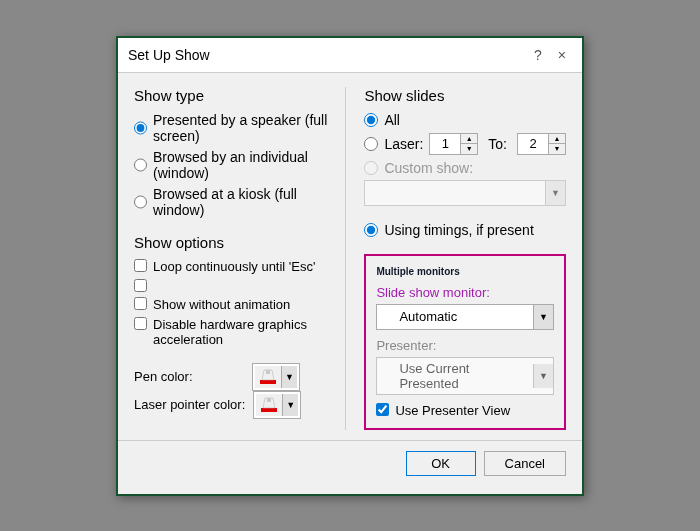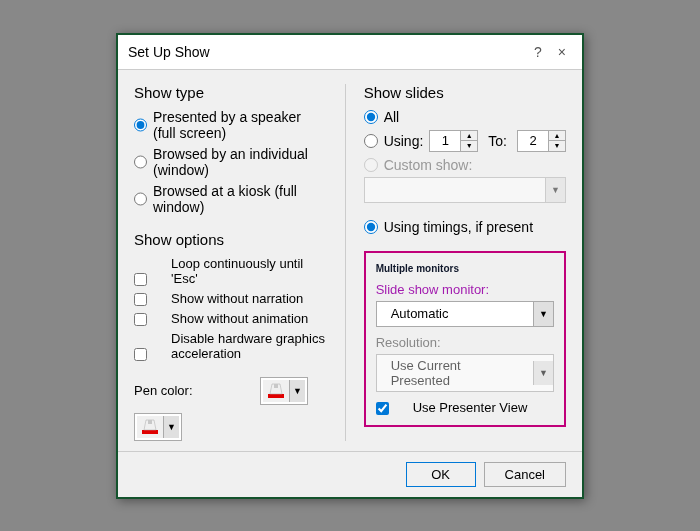--- a/index.html
+++ b/index.html
@@ -79,35 +79,35 @@
     .radio-input {
       width: 14px;
       height: 14px;
       accent-color: #0078d7;
       cursor: pointer;
     }
     .radio-label { font-size: 14px; color: #000; }
 
     
     .checkbox-group { display: flex; flex-direction: column; gap: 5px; }
-    .checkbox-item { display: flex; align-items: flex-end; gap: 24px; cursor: pointer; }
+    .checkbox-item { display: flex; align-items: flex-start; gap: 6px; cursor: pointer; }
     .checkbox-input {
       width: 13px;
       height: 13px;
       accent-color: #0078d7;
       cursor: pointer;
     }
     .checkbox-label { font-size: 13px; color: #000; }
 
     
     .color-row {
       display: flex;
       align-items: center;
-      gap: 16px;
-      margin-top: 8px;
+      gap: 8px;
+      margin-top: 0;
     }
     .color-label { font-size: 13px; color: #000; min-width: 110px; }
     .color-btn {
       display: flex;
       align-items: center;
       border: 1px solid #aaa;
       background: #fff;
       cursor: pointer;
       padding: 2px;
       gap: 0;
@@ -166,21 +166,21 @@
     }
     .spinbox-arrow:first-child { border-bottom: 1px solid #aaa; }
     .dropdown {
       display: flex;
       align-items: center;
       border: 1px solid #aaa;
       background: #fff;
       cursor: pointer;
     }
     .dropdown-text {
-      padding: 3px 14px;
+      padding: 3px 22px;
       font-size: 13px;
       color: #000;
       flex: 1;
     }
     .dropdown-arrow-btn {
       width: 20px;
       height: 24px;
       background: #e0e0e0;
       border-left: 1px solid #aaa;
       display: flex;
@@ -284,21 +284,20 @@
 
       <div class="section">
         <div class="section-title">Show options</div>
         <div class="checkbox-group">
           <label class="checkbox-item">
             <input type="checkbox" class="checkbox-input" style="">
             <span class="checkbox-label">Loop continuously until 'Esc'</span>
           </label>
           <label class="checkbox-item">
             <input type="checkbox" class="checkbox-input" style="">
-            <span class="checkbox-label">Show without narration</span>
           </label>
           <label class="checkbox-item">
             <input type="checkbox" class="checkbox-input" style="">
             <span class="checkbox-label">Show without animation</span>
           </label>
           <label class="checkbox-item">
             <input type="checkbox" class="checkbox-input" style="">
             <span class="checkbox-label">Disable hardware graphics acceleration</span>
           </label>
         </div>
@@ -312,20 +311,21 @@
               <rect x="2" y="12" width="16" height="4" fill="#e00000"></rect>
               <path d="M6 2 L14 2 L16 12 L4 12 Z" fill="#f0f0f0" stroke="#aaa" stroke-width="0.5"></path>
               <path d="M8 2 L12 2 L12 6 L8 6 Z" fill="#c8c8c8"></path>
             </svg>
           </div>
           <div class="color-arrow">▼</div>
         </button>
       </div>
 
       <div class="color-row">
+        <span class="color-label">Laser pointer color:</span>
         <button class="color-btn">
           <div class="color-icon">
             <svg width="20" height="18" viewBox="0 0 20 18">
               <rect x="2" y="12" width="16" height="4" fill="#e00000"></rect>
               <path d="M6 2 L14 2 L16 12 L4 12 Z" fill="#f0f0f0" stroke="#aaa" stroke-width="0.5"></path>
               <path d="M8 2 L12 2 L12 6 L8 6 Z" fill="#c8c8c8"></path>
             </svg>
           </div>
           <div class="color-arrow">▼</div>
         </button>
@@ -337,21 +337,21 @@
 
       <div class="section">
         <div class="section-title">Show slides</div>
         <div class="radio-group">
           <label class="radio-item">
             <input type="radio" class="radio-input" name="show_slides" checked="" style="">
             <span class="radio-label">All</span>
           </label>
           <label class="radio-item">
             <input type="radio" class="radio-input" name="show_slides" style="">
-            <span class="radio-label">Using:</span>
+            <span class="radio-label">Laser:</span>
             <div class="spinbox">
               <input type="text" value="1" style="">
               <div class="spinbox-arrows">
                 <button class="spinbox-arrow">▲</button>
                 <button class="spinbox-arrow">▼</button>
               </div>
             </div>
             <span class="radio-label" style="margin-left:4px;">To:</span>
             <div class="spinbox" style="margin-left:4px;">
               <input type="text" value="2" style="">
@@ -383,21 +383,21 @@
         </div>
       </div>
 
       <div class="monitors-box">
         <div class="monitors-title">Multiple monitors</div>
         <div class="monitor-label">Slide show monitor:</div>
         <div class="dropdown dropdown-wide" style="width:100%;">
           <span class="dropdown-text">Automatic</span>
           <div class="dropdown-arrow-btn">▼</div>
         </div>
-        <div class="monitor-sublabel">Resolution:</div>
+        <div class="monitor-sublabel">Presenter:</div>
         <div class="dropdown dropdown-wide" style="width:100%; opacity:0.6;">
           <span class="dropdown-text">Use Current Presented</span>
           <div class="dropdown-arrow-btn">▼</div>
         </div>
         <div class="use-presenter-row">
           <label class="checkbox-item">
             <input type="checkbox" class="checkbox-input" checked="" style="">
             <span class="checkbox-label">Use Presenter View</span>
           </label>
         </div>

